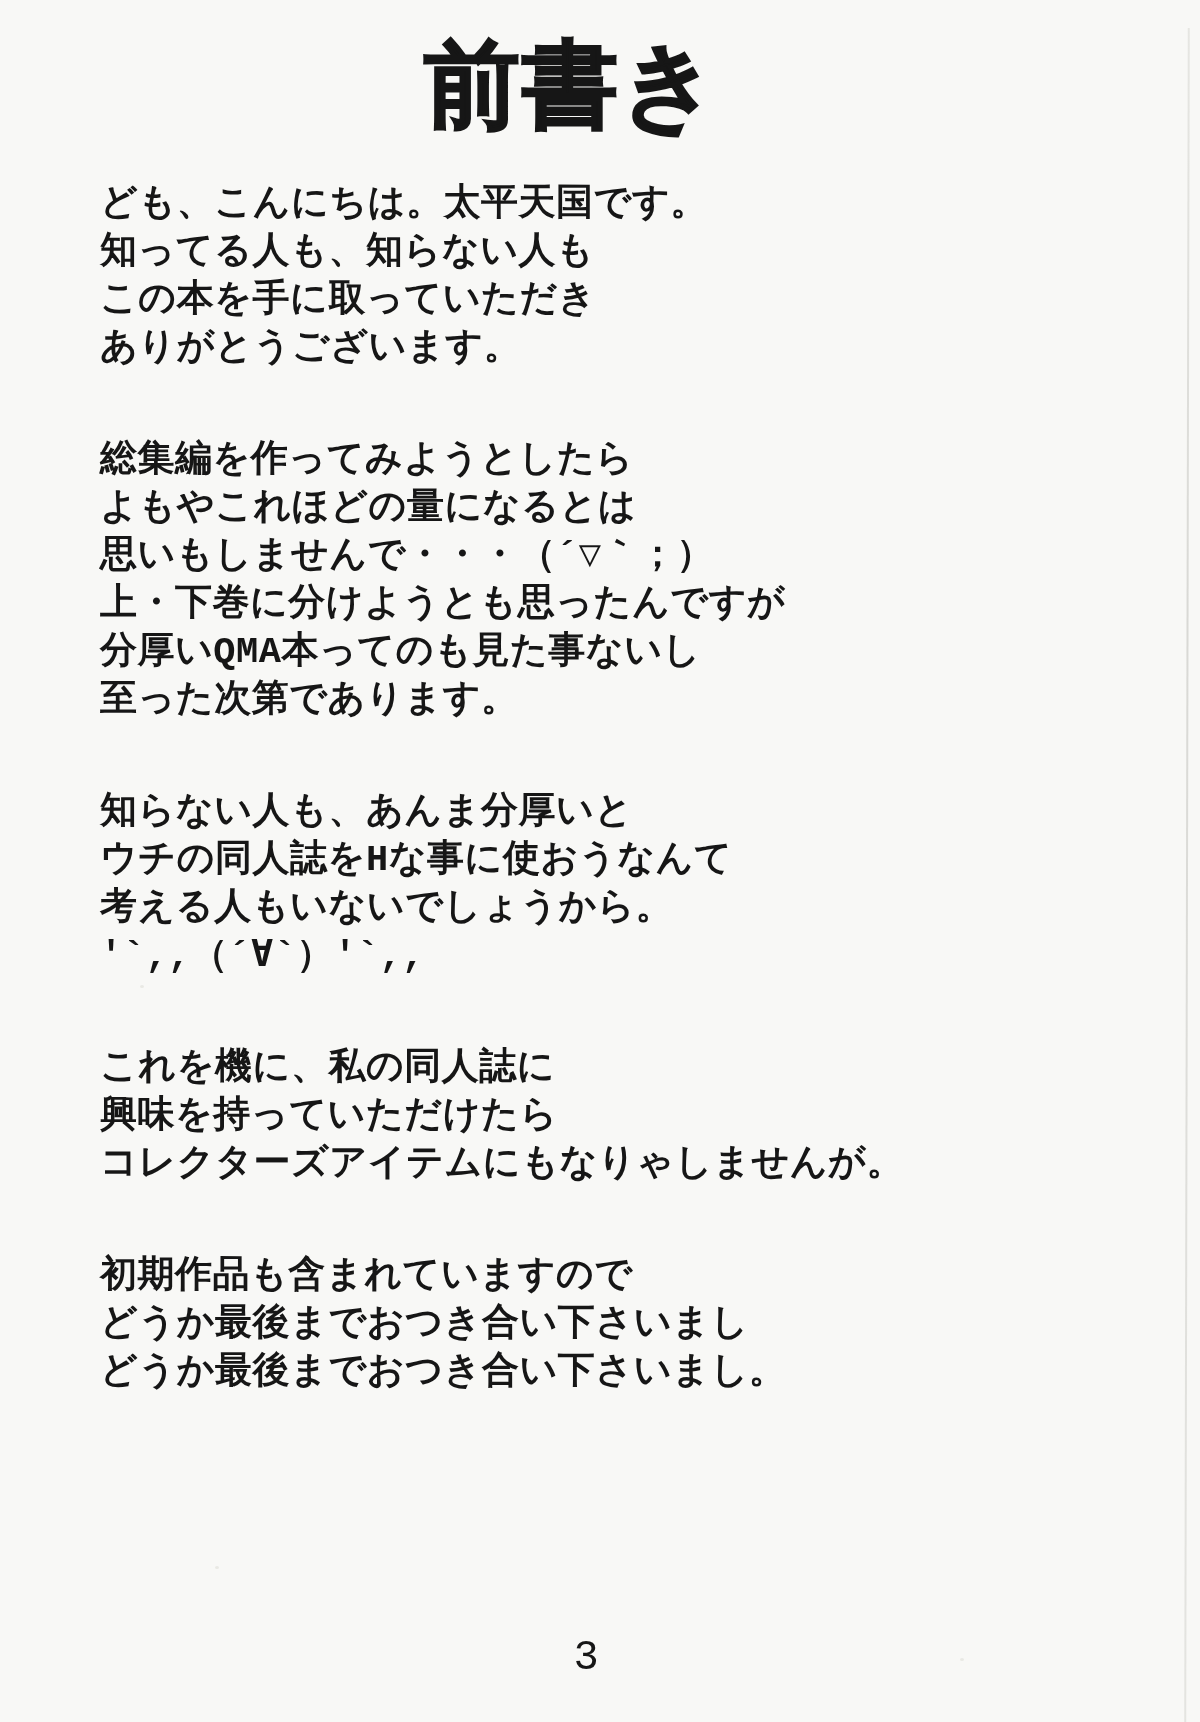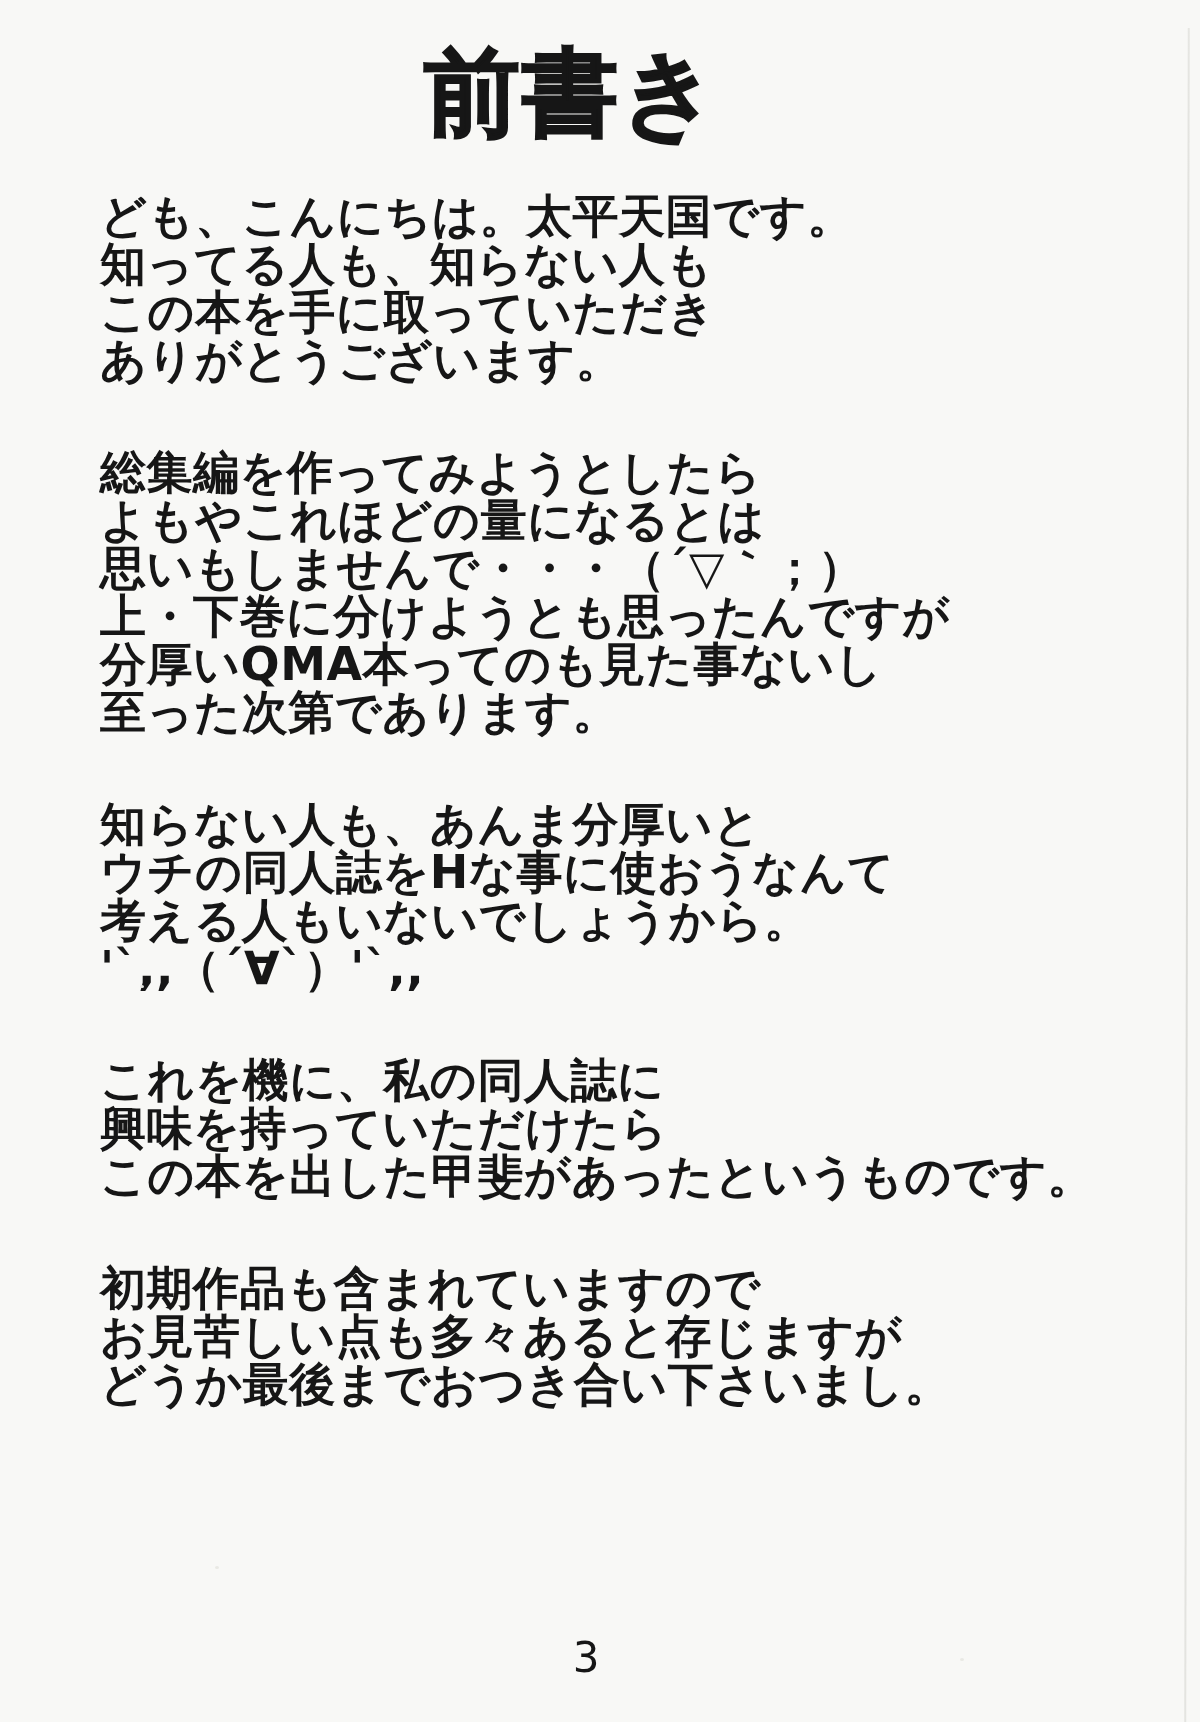--- a/index.html
+++ b/index.html
@@ -11,43 +11,44 @@
     height: 1722px;
     position: relative;
     overflow: hidden;
     background: #f8f8f6;
     color: #161616;
     font-family: "DejaVu Sans", sans-serif;
   }
   .paper {
     position: absolute;
     inset: 0;
+    font-family: Liberation Mono, monospace;
   }
   
   .title {
     position: absolute;
     top: 38px;
     left: 0;
     right: 0;
     margin: 0;
     text-align: center;
     transform: translateX(-28px);
     font-size: 96px;
     line-height: 1.15;
     font-weight: 900;
     letter-spacing: 2px;
     -webkit-text-stroke: 2px #161616;
   }
   
   .body-text {
     position: absolute;
-    top: 192px;
+    top: 180px;
     left: 100px;
     right: 40px;
-    font-size: 46px;
+    font-size: 37px;
     line-height: 48px;
     font-weight: 600;
   }
   .para + .para { margin-top: 64px; }
   .line {
     white-space: nowrap;
     letter-spacing: 0.5px;
   }
   
   .page-number {
@@ -105,25 +106,25 @@
       </div>
       <div class="para">
         <div class="line">知らない人も、あんま分厚いと</div>
         <div class="line">ウチの同人誌をHな事に使おうなんて</div>
         <div class="line">考える人もいないでしょうから。</div>
         <div class="line">'`,,（´∀`）'`,,</div>
       </div>
       <div class="para">
         <div class="line">これを機に、私の同人誌に</div>
         <div class="line">興味を持っていただけたら</div>
-        <div class="line">この本を出した甲斐があったというものです。</div>
+        <div class="line">コレクターズアイテムにもなりゃしませんが。</div>
       </div>
       <div class="para">
         <div class="line">初期作品も含まれていますので</div>
-        <div class="line">お見苦しい点も多々あると存じますが</div>
+        <div class="line">どうか最後までおつき合い下さいまし</div>
         <div class="line">どうか最後までおつき合い下さいまし。</div>
       </div>
     </div>
 
   <div class="page-number">3</div>
 
   <div class="edge-line"></div>
   <div class="speck s1"></div>
   <div class="speck s2"></div>
   <div class="speck s3"></div>

